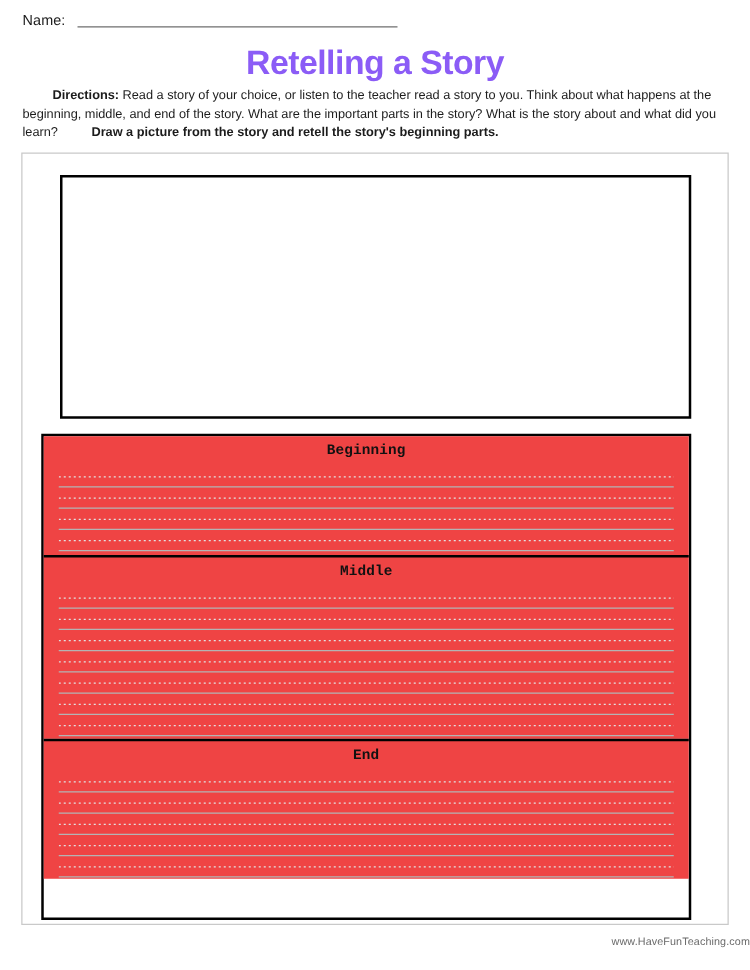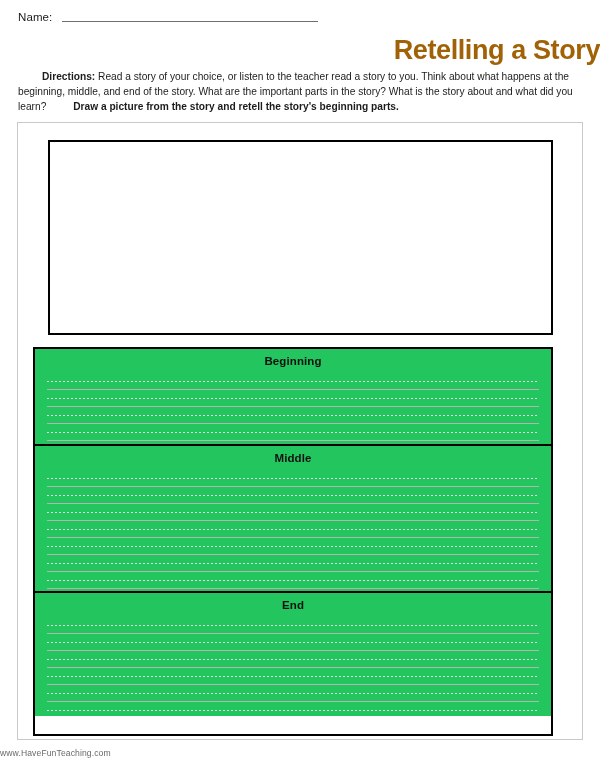--- a/index.html
+++ b/index.html
@@ -39,26 +39,26 @@
     margin-bottom: 2px;
     height: 1px;
     background: #6f6f6f;
   }
 
   .page-title {
     position: absolute;
     left: 0;
     right: 0;
     top: 36px;
-    text-align: right;
+    text-align: center;
     font-size: 27px;
     font-weight: bold;
     letter-spacing: -0.4px;
     line-height: 1.05;
-    color: #a16207;
+    color: #8b5cf6;
   }
 
   .directions {
     position: absolute;
     left: 18px;
     top: 70px;
     width: 564px;
     font-size: 10.2px;
     line-height: 1.45;
     color: #1c1c1c;
@@ -98,28 +98,29 @@
     width: 520px;
     height: 389px;
     border: 2.5px solid #000000;
     box-sizing: border-box;
     background: #ffffff;
   }
   .section {
     position: relative;
     box-sizing: border-box;
     overflow: hidden;
-    background: #22c55e;
+    background: #ef4444;
+    font-family: Liberation Mono, monospace;
   }
   .section + .section {
     border-top: 2.5px solid #000000;
   }
   .section-beginning { height: 95px; }
   .section-middle    { height: 147px; }
-  .section-end       { height: 125px; }
+  .section-end       { height: 112px; }
 
   .section-title {
     position: relative;
     z-index: 2;
     text-align: center;
     font-size: 11.5px;
     font-weight: bold;
     color: #111111;
     padding-top: 6px;
     letter-spacing: .1px;
@@ -155,21 +156,21 @@
     background-size: 4px 1px;
     background-repeat: repeat-x;
   }
 
   
   .footer {
     position: absolute;
     left: 0;
     right: 0;
     top: 748px;
-    text-align: left;
+    text-align: right;
     font-size: 8.6px;
     color: #6a6a6a;
     letter-spacing: .1px;
   }
 </style>
 </head>
 <body>
 
 <div class="name-row">
   <span class="name-label">Name:</span>

